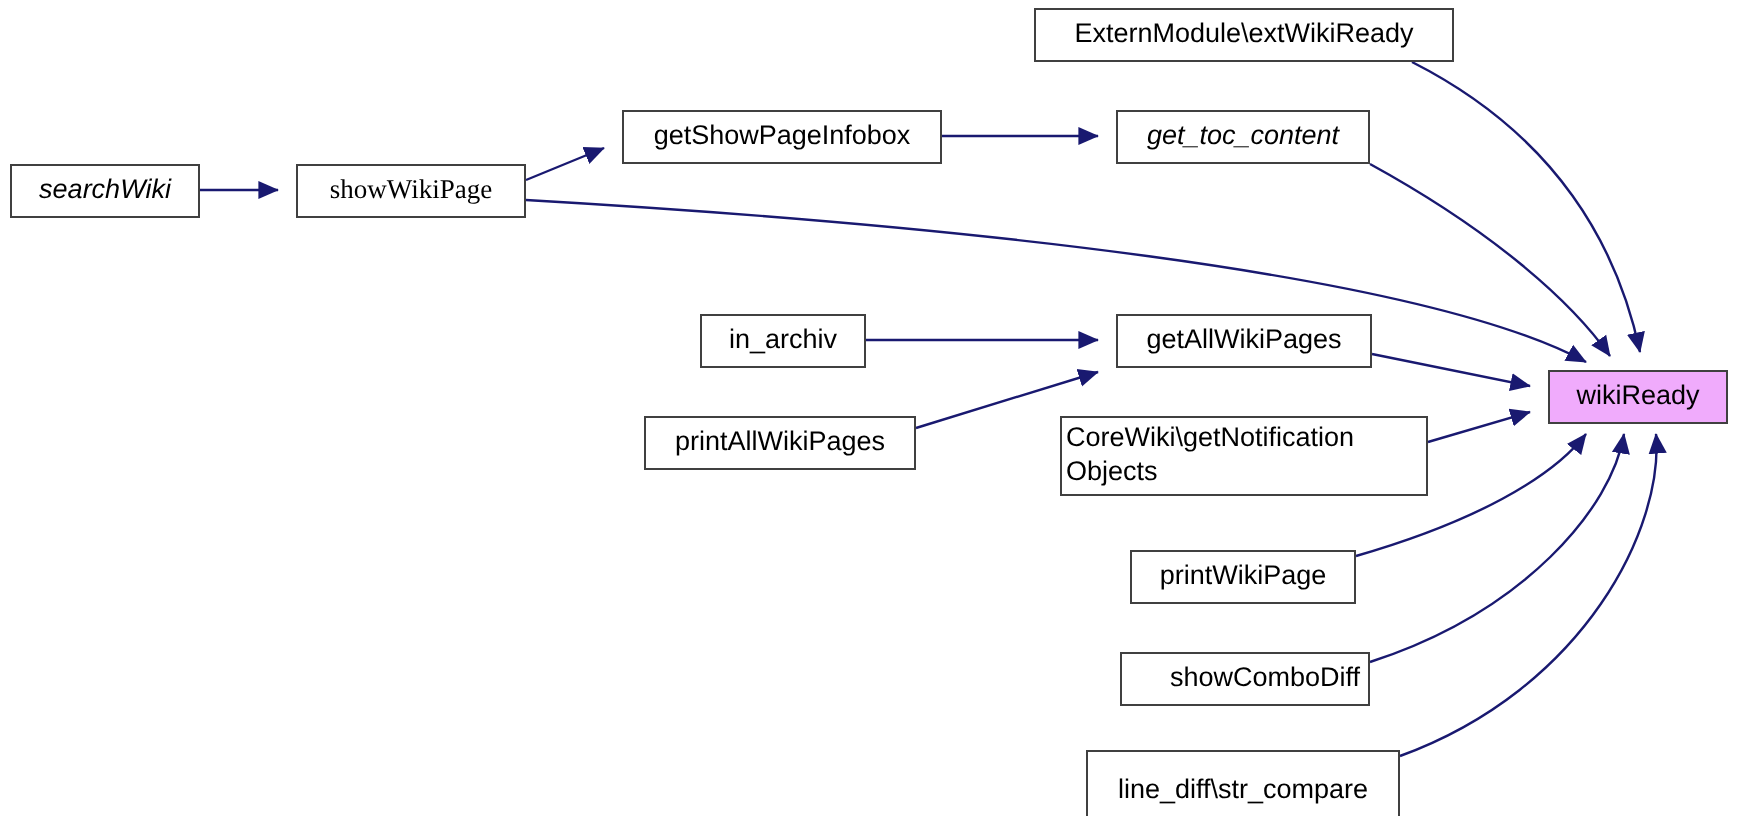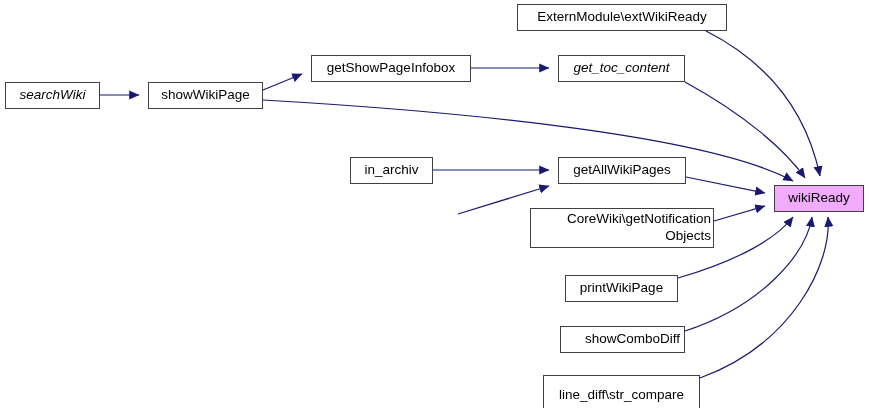--- a/index.html
+++ b/index.html
@@ -15,21 +15,21 @@
     position:absolute;
     box-sizing:border-box;
     border:1.5px solid #404040;
     background:#ffffff;
     color:#000000;
     font-size:13.5px;
     line-height:1.25;
     display:flex;
     align-items:center;
     justify-content:center;
-    text-align:right;
+    text-align:left;
     padding:0 2px;
     cursor:pointer;
     white-space:nowrap;
   }
   .node.wrap{white-space:normal;}
   .node.highlight{background:#f0abfc;}
 </style>
 </head>
 <body>
 
@@ -51,32 +51,33 @@
     <path d="M458,214 L549,186" marker-end="url(#arrow)"></path>
     <path d="M686,177 L765,193" marker-end="url(#arrow)"></path>
     <path d="M714,221 L765,206" marker-end="url(#arrow)"></path>
     <path d="M678,278 C737,261 776,239 793,217" marker-end="url(#arrow)"></path>
     <path d="M685,331 C762,306 806,254 812,217" marker-end="url(#arrow)"></path>
     <path d="M700,378 C793,344 832,263 828,217" marker-end="url(#arrow)"></path>
   </svg>
 
   <div class="node" style="left:5px;top:82px;width:95px;height:27px;font-style:italic;">searchWiki</div>
 
-  <div class="node" style="left:148px;top:82px;width:115px;height:27px;">showWikiPage</div>
+  <div class="node" style="left:148px;top:82px;width:115px;height:27px;font-family:Liberation Serif, serif;">showWikiPage</div>
 
   <div class="node" style="left:311px;top:55px;width:160px;height:27px;">getShowPageInfobox</div>
 
   <div class="node" style="left:558px;top:55px;width:127px;height:27px;font-style:italic;">get_toc_content</div>
 
   <div class="node" style="left:517px;top:4px;width:210px;height:27px;">ExternModule\extWikiReady</div>
 
   <div class="node" style="left:350px;top:157px;width:83px;height:27px;">in_archiv</div>
 
   <div class="node" style="left:558px;top:157px;width:128px;height:27px;">getAllWikiPages</div>
 
+  <div class="node" style="left:322px;top:208px;width:136px;height:27px;">printAllWikiPages</div>
 
   <div class="node wrap" style="left:530px;top:208px;width:184px;height:40px;">CoreWiki\getNotification Objects</div>
 
   <div class="node" style="left:565px;top:275px;width:113px;height:27px;">printWikiPage</div>
 
   <div class="node" style="left:560px;top:326px;width:125px;height:27px;padding-left:22px;">showComboDiff</div>
 
   <div class="node" style="left:543px;top:375px;width:157px;height:41px;">line_diff\str_compare</div>
 
   <div class="node highlight" style="left:774px;top:185px;width:90px;height:27px;">wikiReady</div>

